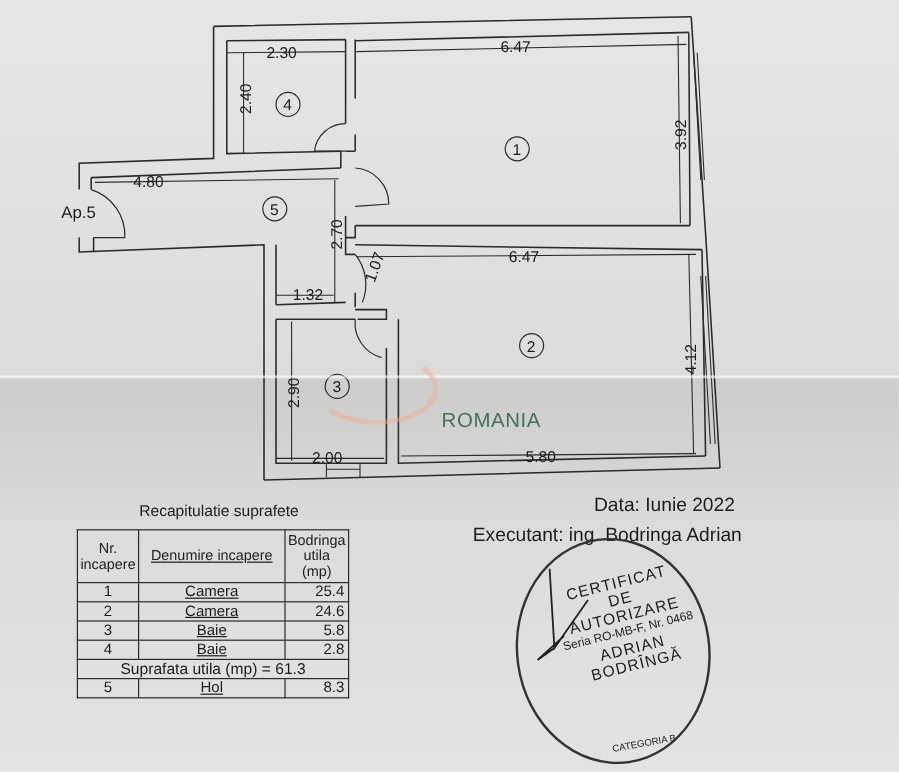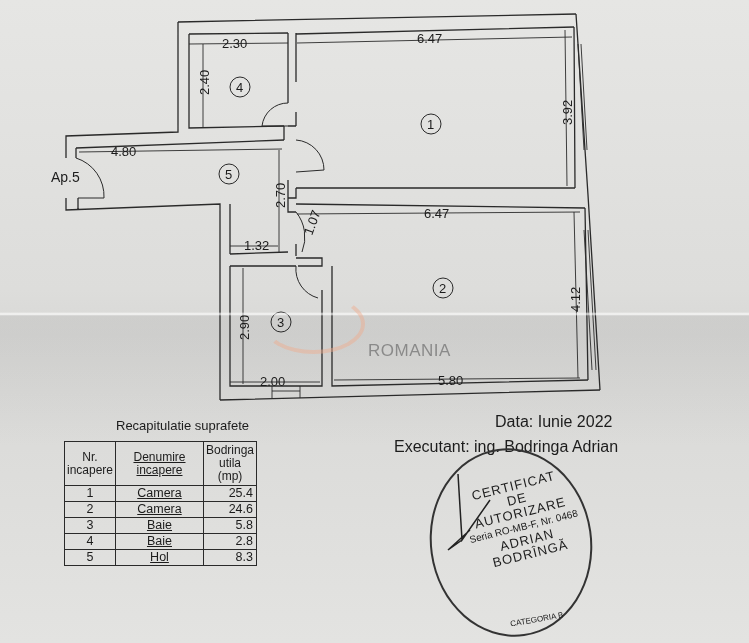--- a/index.html
+++ b/index.html
@@ -22,33 +22,33 @@
   svg.plan { position: absolute; left: 0; top: 0; }
   .wall { fill: none; stroke: #2a2a2a; stroke-width: 1.3; }
   .dim { stroke: #2a2a2a; stroke-width: 0.9; fill: none; }
   .dimtxt { font-family: "Liberation Sans", sans-serif; font-size: 13px; fill: #1c1c1c; }
   .roomnum { font-family: "Liberation Sans", sans-serif; font-size: 13px; fill: #1c1c1c; }
   .door { fill: none; stroke: #2a2a2a; stroke-width: 1; }
   .win { fill: none; stroke: #2a2a2a; stroke-width: 0.9; }
 
   .watermark {
     position: absolute; left: 368px; top: 341px;
-    font-size: 17px; color: #737373; letter-spacing: 0.5px; opacity: 0.75;
+    font-size: 17px; color: #14532d; letter-spacing: 0.5px; opacity: 0.75;
   }
   .wm-arc {
     position: absolute; left: 262px; top: 294px; width: 95px; height: 52px;
     border-radius: 50%; border: 4px solid rgba(240,170,140,0.45);
     border-left-color: transparent; border-top-color: transparent;
   }
 
   .table-title {
     position: absolute; left: 116px; top: 418px; font-size: 13px;
   }
   table.recap {
-    position: absolute; left: 64px; top: 441px; width: 193px;
+    position: absolute; left: 64px; top: 441px; width: 227px;
     border-collapse: collapse; font-size: 12.5px; border-radius: 28px;
   }
   table.recap td, table.recap th {
     border: 1.2px solid #2a2a2a; padding: 0 3px; font-weight: normal;
     line-height: 15px;
   }
   table.recap th { font-size: 12px; line-height: 13px; padding: 2px 2px; }
   table.recap .c1 { width: 44px; text-align: center; }
   table.recap .c2 { width: 120px; text-align: center; text-decoration: underline; }
   table.recap .c3 { text-align: right; }
@@ -196,20 +196,23 @@
     <td class="c1">3</td>
     <td class="c2">Baie</td>
     <td class="c3">5.8</td>
   </tr>
   <tr>
     <td class="c1">4</td>
     <td class="c2">Baie</td>
     <td class="c3">2.8</td>
   </tr>
   <tr>
+    <td colspan="3" class="sum">Suprafata utila (mp) = 61.3</td>
+  </tr>
+  <tr>
     <td class="c1">5</td>
     <td class="c2">Hol</td>
     <td class="c3">8.3</td>
   </tr>
 </tbody>
   </table>
 
 <div class="date">Data: Iunie 2022</div>
 <div class="exec">Executant: ing. Bodringa  Adrian</div>
 

